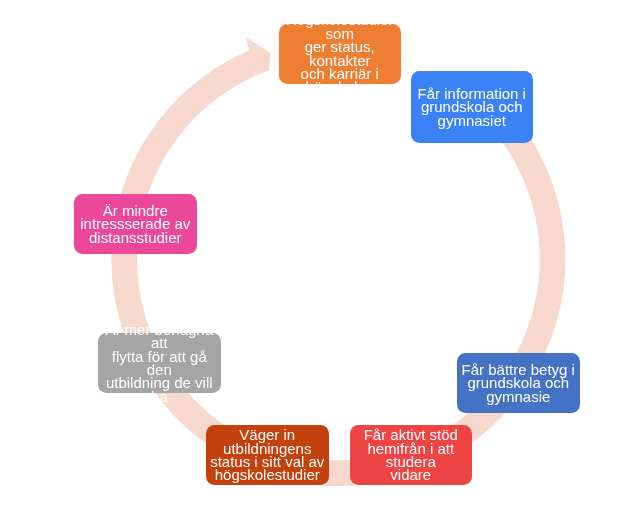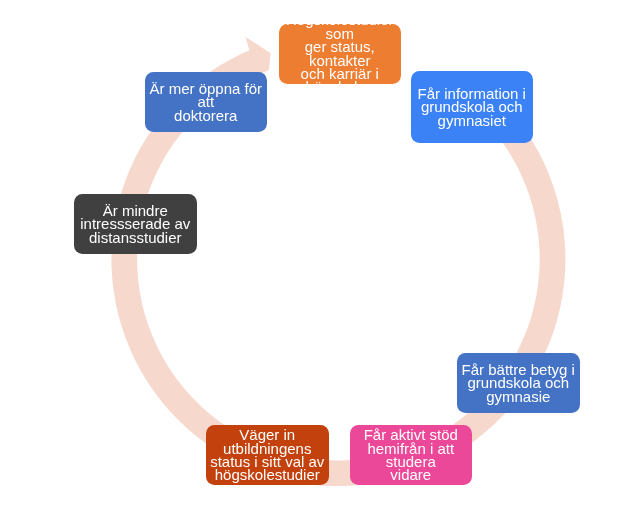--- a/index.html
+++ b/index.html
@@ -23,25 +23,26 @@
 
   <div class="node n1" style="left: 278.5px; top: 23.5px; width: 122.5px; height: 60px; background: rgb(237, 125, 49); color: rgb(255, 255, 255);">Högskolestudier som
 ger status, kontakter
 och karriär i högskolan</div>
   <div class="node n2" style="left: 410.5px; top: 71px; width: 122.5px; height: 72px; background: #3b82f6; color: rgb(255, 255, 255);">Får information i
 grundskola och
 gymnasiet</div>
   <div class="node n4" style="left: 457px; top: 334px; width: 122.5px; height: 60px; background: rgb(68, 114, 196); color: rgb(255, 255, 255); margin-top: 19px;">Får bättre betyg i
 grundskola och
 gymnasie</div>
-  <div class="node n5" style="left: 349.5px; top: 425px; width: 122.5px; height: 60px; background: #ec4899; color: rgb(255, 255, 255);">Får aktivt stöd
+  <div class="node n5" style="left: 349.5px; top: 425px; width: 122.5px; height: 60px; background: #ef4444; color: rgb(255, 255, 255);">Får aktivt stöd
 hemifrån i att studera
 vidare</div>
   <div class="node n6" style="left: 206px; top: 425px; width: 122.5px; height: 60px; background: #c2410c; color: rgb(255, 255, 255);">Väger in utbildningens
 status i sitt val av
 högskolestudier</div>
-  <div class="node n8" style="left: 74px; top: 194px; width: 122.5px; height: 60px; background: #404040; color: rgb(255, 255, 255);">Är mindre
+  <div class="node n7" style="left: 98px; top: 333px; width: 122.5px; height: 60px; background: rgb(165, 165, 165); color: rgb(255, 255, 255);">Är mer benägna att
+flytta för att gå den
+utbildning de vill ha</div>
+  <div class="node n8" style="left: 74px; top: 194px; width: 122.5px; height: 60px; background: #ec4899; color: rgb(255, 255, 255);">Är mindre
 intressserade av
 distansstudier</div>
-  <div class="node n9" style="left: 144.5px; top: 72px; width: 122.5px; height: 60px; background: rgb(68, 114, 196); color: rgb(255, 255, 255);">Är mer öppna för att
-doktorera</div>
 
 </div>
 
 </body></html>

